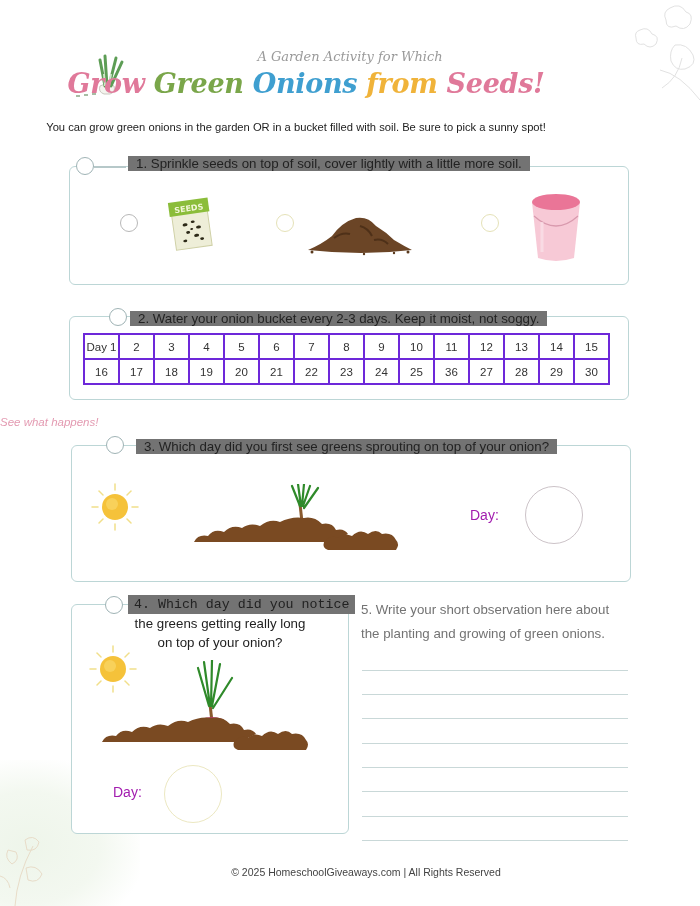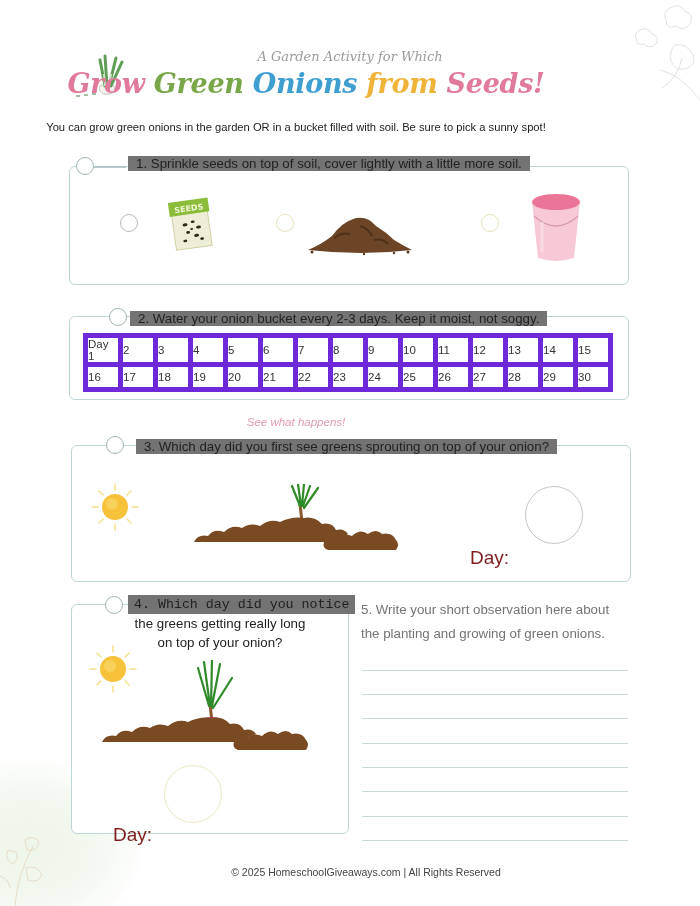--- a/index.html
+++ b/index.html
@@ -32,25 +32,25 @@
   .panel { border: 1.5px solid #bcd6d6; border-radius: 6px; background: #fff; }
   .panel-label { background: #737373; padding: 0 8px; font-size: 13.3px; color: #222; white-space: nowrap; }
   .panel-circle { width: 18px; height: 18px; border: 1.5px solid #9fb3b5; border-radius: 50%; background: #fff; }
   .panel-dash { height: 1.5px; background: #b6c8c9; }
 
   .step-circle { width: 18px; height: 18px; border: 1.3px solid #b8b8b8; border-radius: 50%; background: #fff; }
   .step-circle.cream { border-color: #e5e2b8; }
 
   
   table.cal { border-collapse: collapse; font-size: 11.5px; color: #333; }
-  table.cal td { border: 5px solid #6d28d9; width: 35px; height: 25px; text-align: left; }
-
-  .see { left: 0; width: 592px; top: 416px; text-align: center; font-size: 11.5px; font-style: italic; color: #e39ab1; }
-
-  .day-label { font-size: 19px; color: #7f1d1d; margin-top: 40px; }
+  table.cal td { border: 2px solid #6d28d9; width: 35px; height: 25px; text-align: center; }
+
+  .see { left: 0; width: 592px; top: 416px; font-size: 11.5px; font-style: italic; color: #e39ab1; }
+
+  .day-label { font-size: 14px; color: #a21caf; }
   .day-circle { border: 1.3px solid #ccc3c8; border-radius: 50%; background: #fff; }
   .day-circle.cream { border-color: #ece8c2; }
 
   .q5 { left: 361px; top: 598px; width: 280px; font-size: 13.3px; line-height: 24px; color: #737373; }
   .write-line { left: 362px; width: 266px; height: 1.2px; background: #c9d8d8; }
 
   .footer { left: 16px; width: 700px; top: 866px; text-align: center; font-size: 10.5px; color: #444; }
 </style>
 </head>
 <body>
@@ -160,21 +160,21 @@
         <td>16</td>
         <td>17</td>
         <td>18</td>
         <td>19</td>
         <td>20</td>
         <td>21</td>
         <td>22</td>
         <td>23</td>
         <td>24</td>
         <td>25</td>
-        <td>26</td>
+        <td>36</td>
         <td>27</td>
         <td>28</td>
         <td>29</td>
         <td>30</td>
       </tr>
     </tbody>
 </table>
 
 <div class="abs see">See what happens!</div>
 

